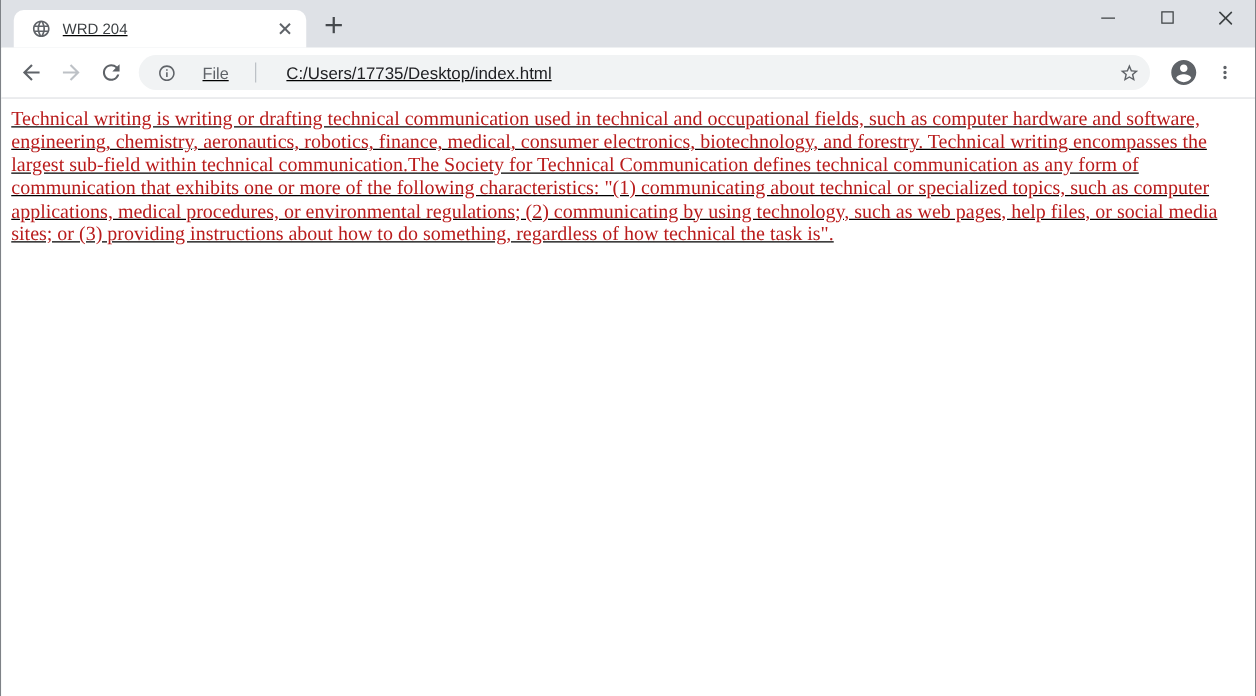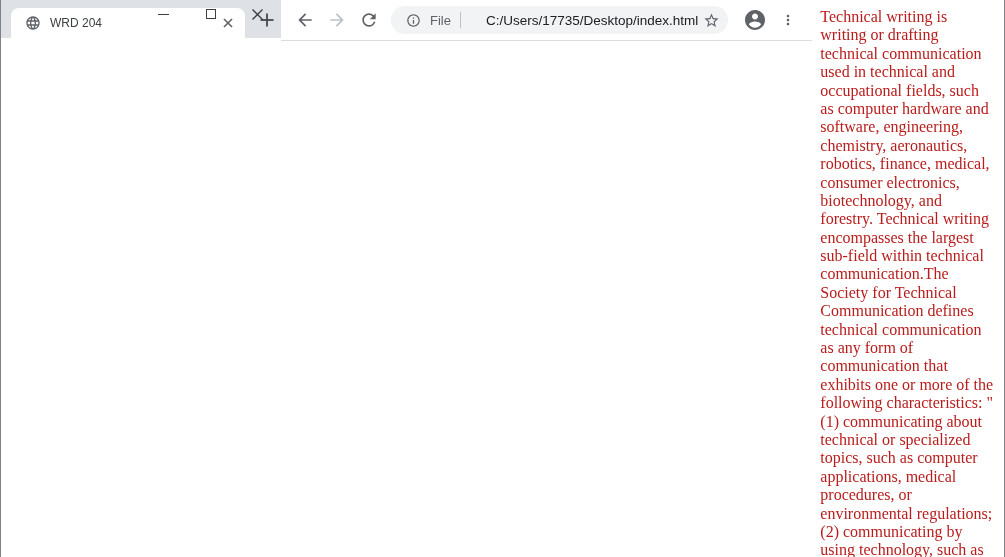--- a/index.html
+++ b/index.html
@@ -6,22 +6,23 @@
   html, body { margin: 0; padding: 0; }
   body {
     width: 1005px; height: 557px; overflow: hidden;
     font-family: "Liberation Sans", sans-serif;
     background: #dee1e6;
   }
   .window {
     width: 1005px; height: 557px;
     border-left: 1px solid #7e8287;
     border-right: 1px solid #7e8287;
-    display: flex; flex-direction: row;
+    display: flex; flex-direction: column;
     background: #ffffff;
+    text-decoration: underline;
   }
 
   
   .tabstrip {
     height: 38px; background: #dee1e6;
     display: flex; align-items: flex-end;
     position: relative; flex: none;
   }
   .tab {
     margin-left: 10px; width: 234px; height: 30px;
@@ -67,30 +68,31 @@
   .nav-btn {
     width: 28px; height: 28px; margin: 0 2px; border-radius: 50%;
     display: flex; align-items: center; justify-content: center; cursor: pointer; flex: none;
   }
   .nav-btn svg { width: 20px; height: 20px; fill: #5f6368; }
   .nav-btn.disabled svg { fill: #bdc1c6; }
   .omnibox {
     flex: 1; height: 28px; background: #f1f3f4; border-radius: 14px;
     display: flex; align-items: center; padding: 0 4px 0 12px; margin: 0 6px;
     min-width: 0;
+    gap: 12px;
   }
   .info-btn {
     width: 20px; height: 20px; display: flex;
     align-items: center; justify-content: center; cursor: pointer; flex: none;
   }
   .info-btn svg { width: 15px; height: 15px; fill: #5f6368; }
   .chip-label { font-size: 13px; color: #5f6368; margin: 0 9px 0 7px; flex: none; }
   .omni-divider { width: 1px; height: 16px; background: #bdc1c6; flex: none; }
   .url-text {
-    font-size: 13.5px; color: #202124; margin-left: 25px; flex: 1;
+    font-size: 13.5px; color: #202124; margin-left: 12px; flex: 1;
     white-space: nowrap; overflow: hidden; min-width: 0;
   }
   .star-btn {
     width: 26px; height: 26px; display: flex; align-items: center;
     justify-content: center; cursor: pointer; flex: none; border-radius: 50%;
   }
   .star-btn svg { width: 17px; height: 17px; fill: #5f6368; }
   .avatar-btn {
     width: 30px; height: 30px; margin: 0 4px 0 6px; display: flex;
     align-items: center; justify-content: center; cursor: pointer; flex: none;

